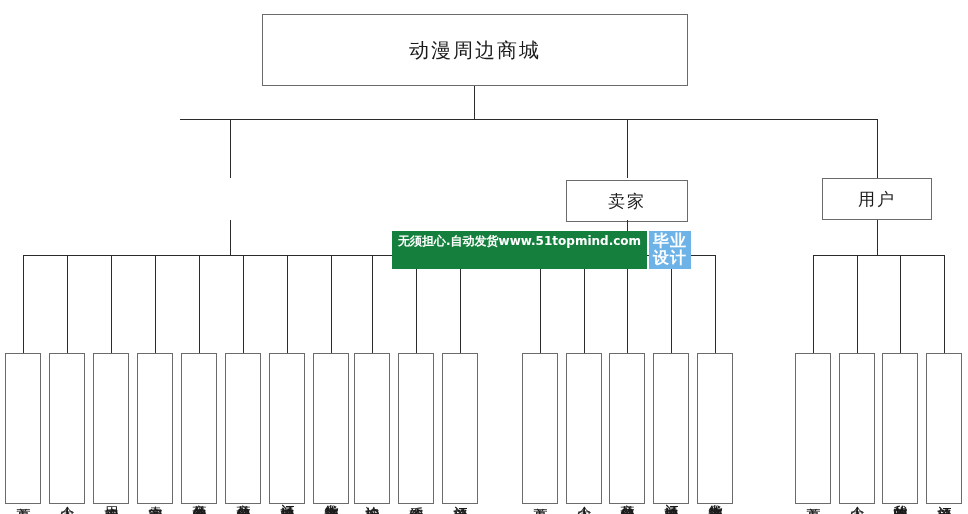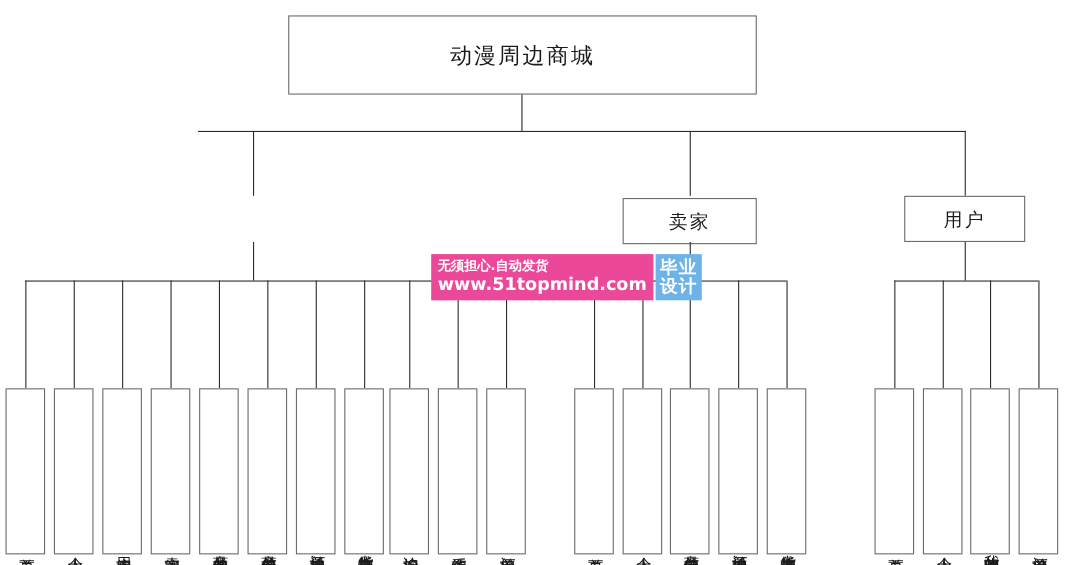--- a/index.html
+++ b/index.html
@@ -52,30 +52,30 @@
   .vline{position:absolute;width:1px;background:#2b2b2b;}
   .hline{position:absolute;height:1px;background:#2b2b2b;}
 
   
   #watermark{
     position:absolute;left:392px;top:231px;
     display:flex;align-items:stretch;
     font-family:"DejaVu Sans","Liberation Sans",sans-serif;
   }
   #wm-main{
-    background:#ec4899;
+    background:#15803d;
     padding:3px 6px 4px 6px;
-    display:flex;flex-direction:column;justify-content:center;
+    display:flex;flex-direction:row;justify-content:center;
   }
   #wm-line1{
     color:#ffffff;font-size:12px;font-weight:bold;
     letter-spacing:0px;line-height:1.25;white-space:nowrap;
   }
   #wm-line2{
-    color:#ffffff;font-size:16px;font-weight:bold;
+    color:#ffffff;font-size:12px;font-weight:bold;
     line-height:1.25;white-space:nowrap;
   }
   #wm-badge{
     background:#6db3e8;
     margin-left:2px;
     padding:2px 4px;
     display:flex;flex-direction:column;
     align-items:center;justify-content:center;
     color:#ffffff;font-size:16px;font-weight:bold;
     line-height:1.05;letter-spacing:1px;

